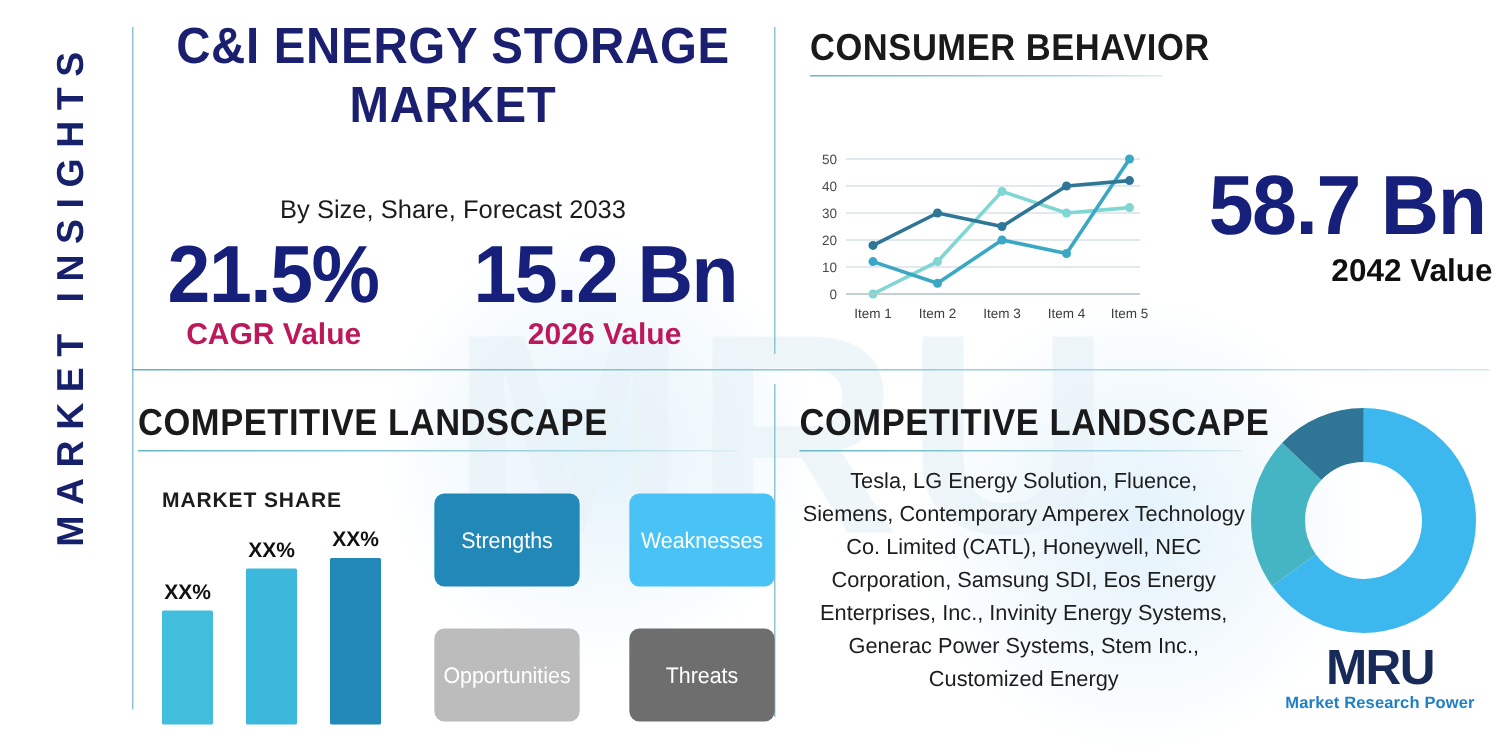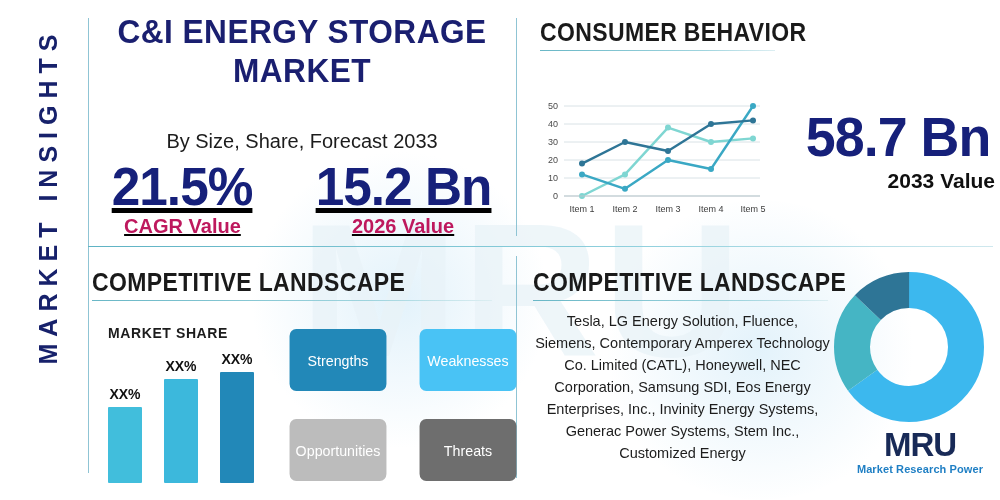--- a/index.html
+++ b/index.html
@@ -79,30 +79,29 @@
   .main-title {
     font-family: "Liberation Sans Narrow", "Liberation Sans", sans-serif;
     font-size: 34px;
     font-weight: bold;
     color: #1a1f70;
     letter-spacing: .5px;
     text-align: center;
     transform: scaleX(.93);
   }
   .subtitle {
-    font-size: 20px;
+    font-size: 17px;
     color: #1c1c1c;
     text-align: center;
   }
   .stat-row {
     display: flex;
     justify-content: center;
     gap: 54px;
     margin-top: 6px;
-    text-decoration: underline;
   }
   .stat { text-align: center; }
   .stat .value {
     font-family: "Liberation Sans Narrow", "Liberation Sans", sans-serif;
     font-size: 54px;
     font-weight: bold;
     color: #16207a;
     line-height: 1.02;
     letter-spacing: -1px;
     transform: scaleX(.95);
@@ -332,21 +331,21 @@
         <circle cx="179" cy="26" r="3"></circle>
           <circle cx="221" cy="22.4" r="3"></circle>
       </g>
 
       <line x1="32" y1="98" x2="228" y2="98" stroke="#b9c6cb" stroke-width="1"></line>
     </svg>
   </div>
 
   <div class="panel big-stat" style="left:760px; top:108px; width:235px;">
     <div class="value">58.7 Bn</div>
-    <div class="caption">2033 Value</div>
+    <div class="caption">2042 Value</div>
   </div>
 
   <div class="panel" style="left:92px; top:268px; width:400px;">
     <div class="section-head">COMPETITIVE LANDSCAPE</div>
     <div class="section-rule" style="width:400px;"></div>
   </div>
 
   <div class="panel" style="left:108px; top:325px;">
     <div class="market-share-label">MARKET SHARE</div>
     <div class="bars" style="margin-top:10px;">

